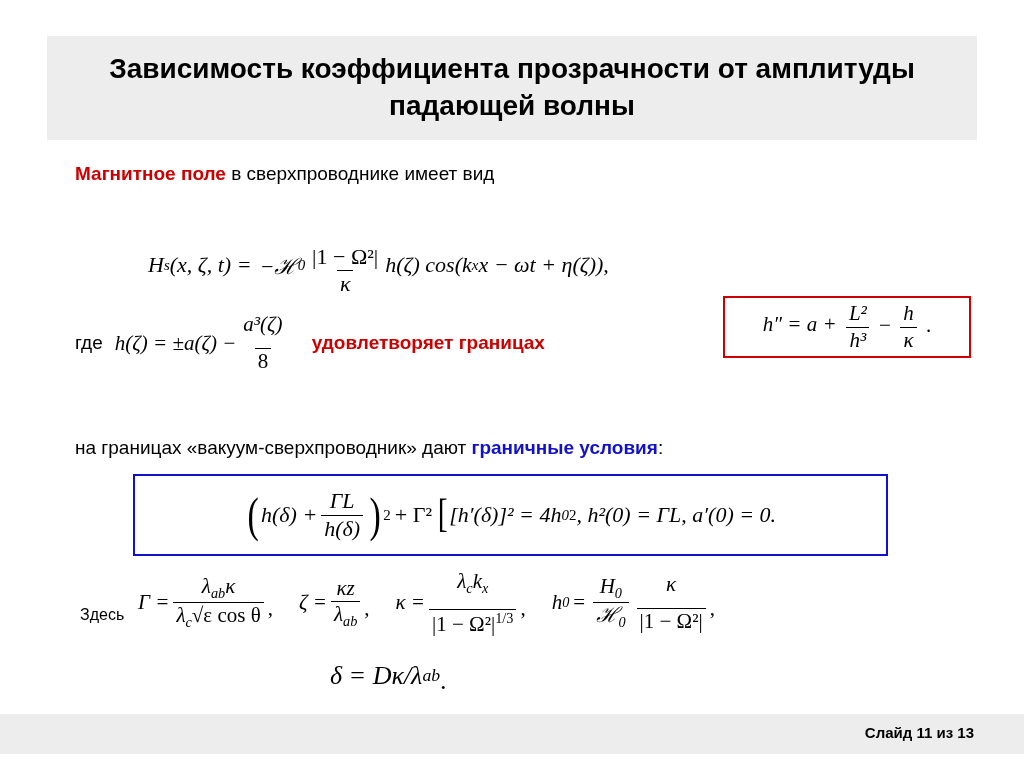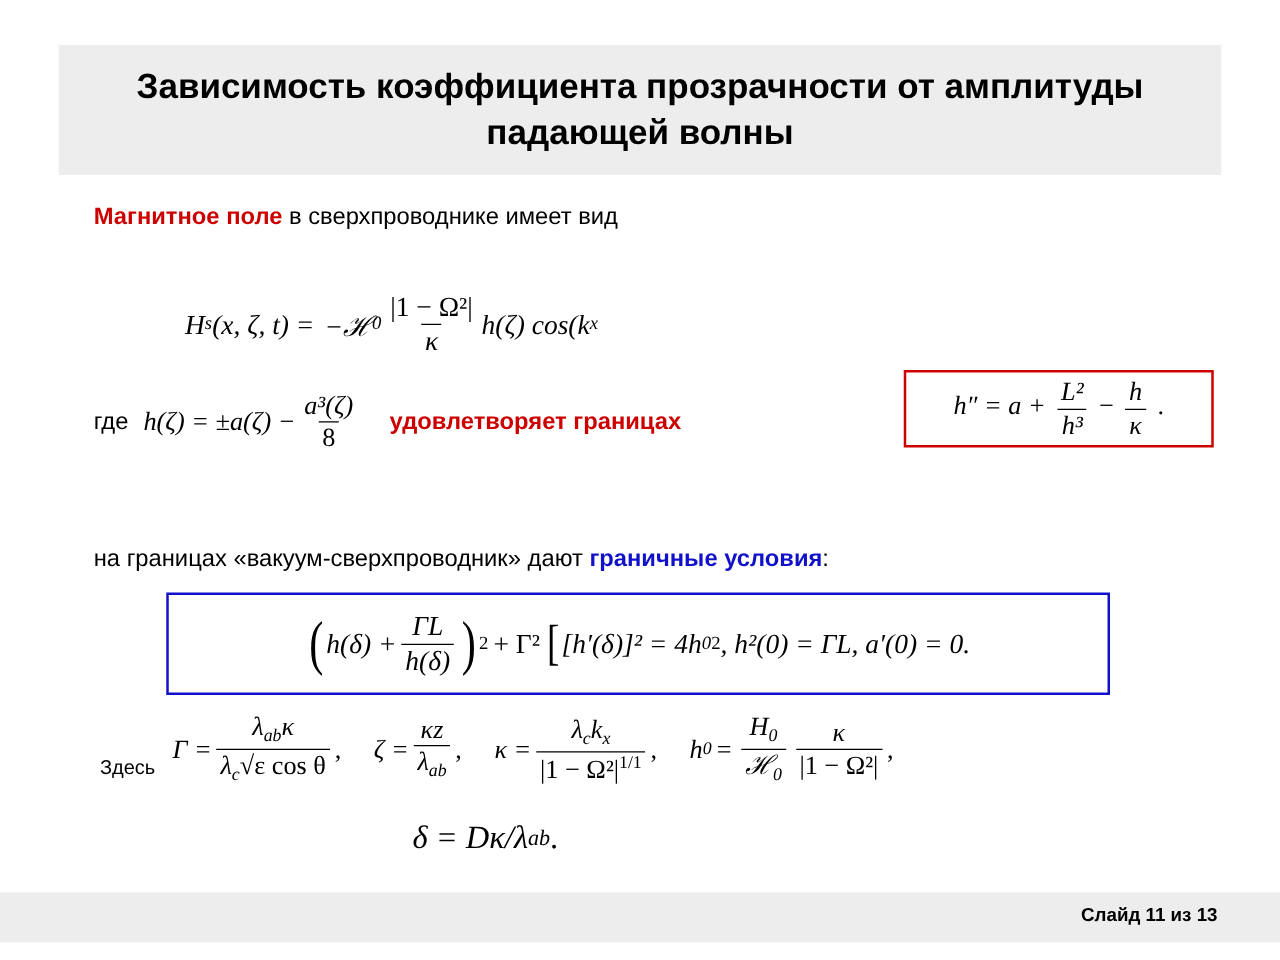--- a/index.html
+++ b/index.html
@@ -58,20 +58,21 @@
     font-weight: bold;
   }
   
   .math {
     font-family: "Liberation Serif", serif;
     font-style: italic;
   }
   .mathn {
     font-family: "Liberation Serif", serif;
     font-style: normal;
+    margin-top: 11px;
   }
   
   .f1 {
     position: absolute;
     left: 148px;
     top: 234px;
     font-size: 22px;
     white-space: nowrap;
     display: flex;
     align-items: center;
@@ -257,20 +258,21 @@
       <span>(x, ζ, t) =</span>
     <span style="display:inline-block;width:8px;"></span>
     <span>−ℋ</span>
       <span class="sub">0</span>
     <span class="frac">
       <span class="num mathn">|1 − Ω²|</span>
       <span class="den">κ</span>
     </span>
     <span>h(ζ) cos(k</span>
       <span class="sub">x</span>
+      <span>x − ωt + η(ζ)),</span>
   </div>
 
   <div class="row-gde">
     <span class="lbl">где</span>
     <span class="f2 math">
       <span>h(ζ) = ±a(ζ) −</span>
       <span class="frac">
         <span class="num">a³(ζ)</span>
         <span class="den mathn">8</span>
       </span>
@@ -331,21 +333,21 @@
     <span>ζ =</span>
     <span class="frac">
       <span class="num">κz</span>
       <span class="den"><span>λ</span><span class="sub">ab</span></span>
     </span>
     <span class="mathn">,</span>
     <span class="gap"></span>
     <span>κ =</span>
     <span class="frac">
       <span class="num"><span>λ</span><span class="sub">c</span><span>k</span><span class="sub">x</span></span>
-      <span class="den mathn"><span>|1 − Ω²|</span><span class="supn">1/1</span></span>
+      <span class="den mathn"><span>|1 − Ω²|</span><span class="supn">1/3</span></span>
     </span>
     <span class="mathn">,</span>
     <span class="gap"></span>
     <span>h</span>
       <span class="sub">0</span>
     <span class="mathn" style="margin:0 4px;">=</span>
     <span class="frac">
       <span class="num"><span>H</span><span class="sub">0</span></span>
       <span class="den"><span>ℋ</span><span class="sub">0</span></span>
     </span>

